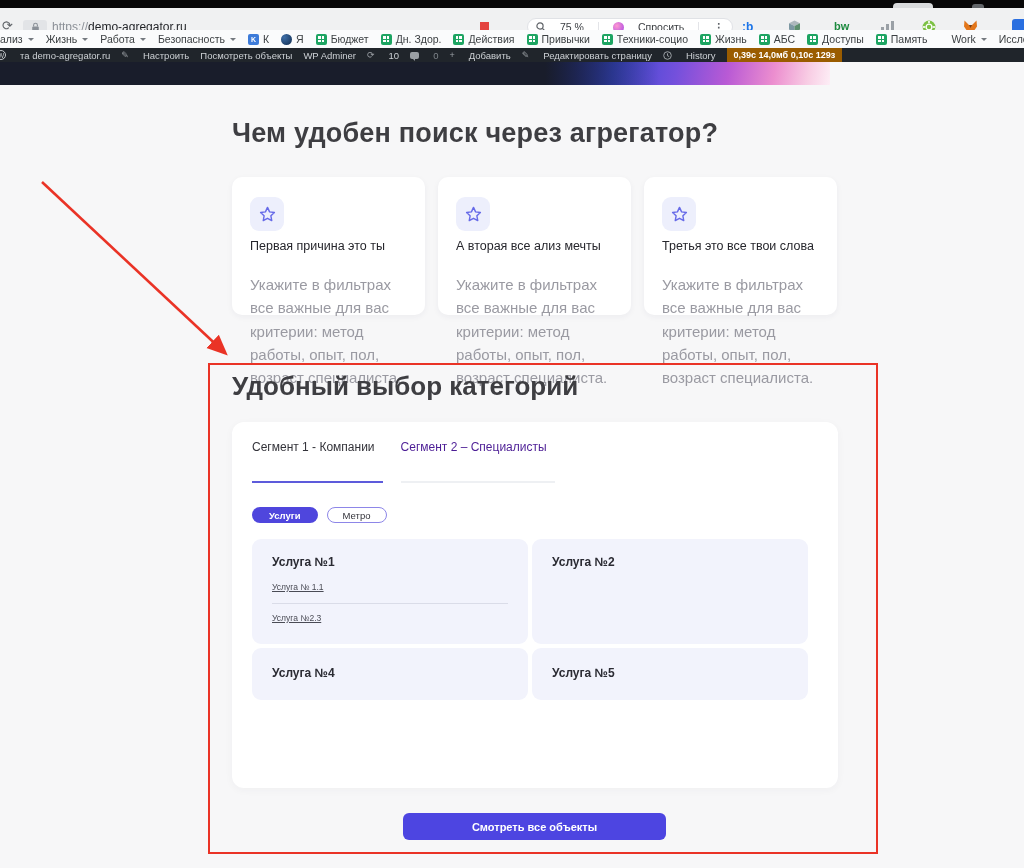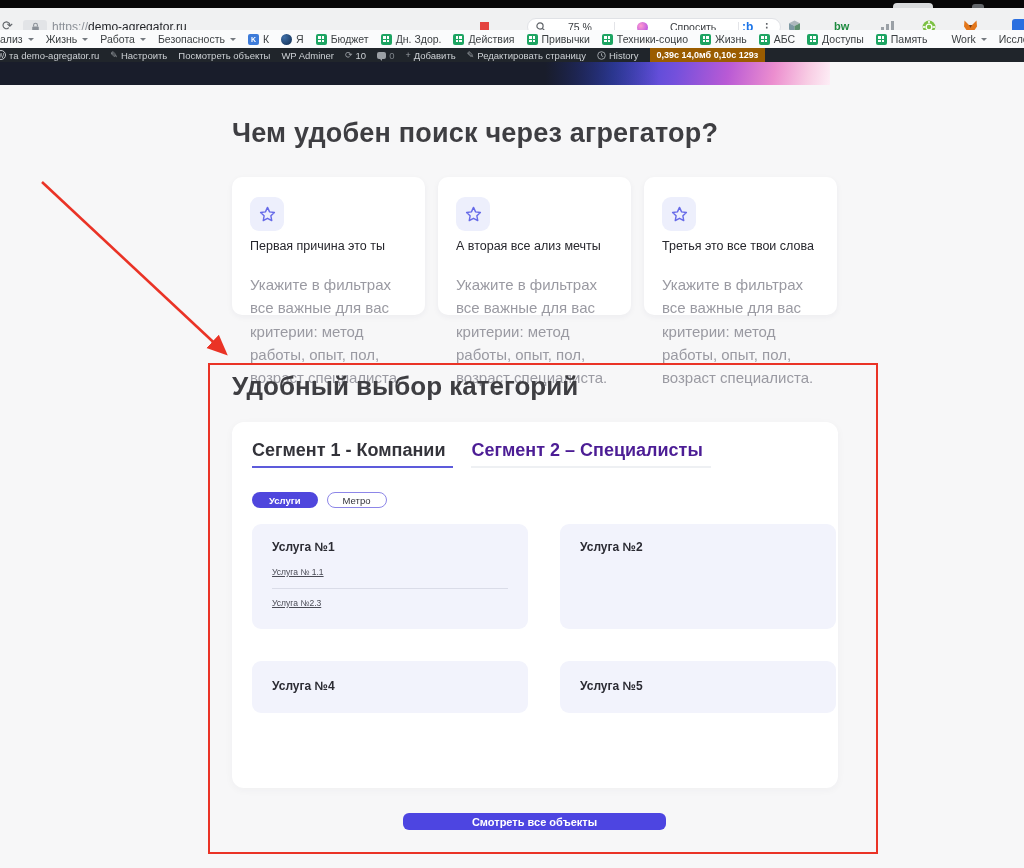--- a/index.html
+++ b/index.html
@@ -10,21 +10,21 @@
   .chrome-top{left:0;top:0;width:1024px;height:8px;background:#070708}
   .tab-sliver{left:893px;top:3px;width:40px;height:5px;background:#d8dadc;border-radius:4px 4px 0 0}
   .tab-nub{left:972px;top:4px;width:12px;height:4px;background:#62666a;border-radius:3px 3px 0 0}
   .addr{left:0;top:8px;width:1024px;height:22px;background:#f0f1f2}
   .reload{left:2px;top:11px;font-size:13px;color:#5f6368;line-height:1}
   .lockchip{left:23px;top:12px;width:24px;height:14px;background:#e2e4e7;border-radius:3px;display:flex;align-items:center;justify-content:center}
   .url{left:52px;top:12px;font-size:12px;white-space:nowrap}
   .url .scheme{color:#8b9097}.url .domain{color:#1f2125}
   .flag{left:480px;top:12px}
   .ctrlpill{left:527px;top:10px;height:18px;background:#fff;border:1px solid #e0e2e6;border-radius:9px;
-            display:flex;align-items:center;padding:0 8px;gap:22px;font-size:10.5px;color:#3a3d41}
+            display:flex;align-items:center;padding:0 8px;gap:14px;font-size:10.5px;color:#3a3d41}
   .vdiv{width:1px;height:11px;background:#e3e4e8}
   .askdot{width:11px;height:11px;border-radius:50%;background:radial-gradient(circle at 35% 35%,#ff9ad0,#c05ce0 70%,#8a4bd8)}
   .kebab{color:#5f6368;font-size:11px;font-weight:bold}
   .ext{top:12px;display:flex;align-items:center;justify-content:center}
   .extb{left:742px;color:#1b74e8;font-weight:bold;font-size:12px}
   .cube{left:788px}
   .extbw{left:834px;color:#1c8a3f;font-weight:bold;font-size:11px}
   .bars{left:880px;width:14px;height:12px;display:flex;align-items:flex-end;gap:2px}
   .bars i{display:block;width:3px;background:#9aa0a6}
   .gear{left:922px}
@@ -40,21 +40,21 @@
   .gsheet:after{content:"";position:absolute;inset:2.5px;
      background:linear-gradient(#1da462,#1da462) center/100% 1px no-repeat,
                 linear-gradient(#1da462,#1da462) center/1px 100% no-repeat,#fff}
   .kfav{width:11px;height:11px;border-radius:2px;background:#3d7bd9;color:#fff;font-size:7px;font-weight:bold;
         display:flex;align-items:center;justify-content:center}
   .yafav{width:11px;height:11px;border-radius:50%;background:radial-gradient(circle at 30% 30%,#3d6ea8,#122c4e)}
   .spacer{width:26px}
   
   .wpbar{left:0;top:48px;width:1024px;height:14px;background:#20252b;display:flex;align-items:center;
          gap:11px;padding-left:0;font-size:9.5px;color:#cdd1d5;white-space:nowrap;overflow:hidden}
-  .wpi{display:flex;align-items:center;gap:3px}
+  .wpi{display:flex;align-items:center;gap:14px}
   .wplogo{width:10px;height:10px;border:1px solid #c3c7cb;border-radius:50%;color:#c3c7cb;font-size:6.5px;
           display:flex;align-items:center;justify-content:center;margin-left:-4px}
   .wpic{color:#9ba0a5;font-size:9px;line-height:1}
   .bubble{width:9px;height:7px;background:#9ba0a5;border-radius:2px;position:relative}
   .bubble:after{content:"";position:absolute;left:1.5px;bottom:-2.5px;border-left:3px solid transparent;border-right:0 solid transparent;border-top:3px solid #9ba0a5}
   .dim{color:#7e848a}
   .qm{height:18px;background:#9a5c00;color:#fff;display:flex;align-items:center;padding:0 7px;font-size:9px;font-weight:bold}
   
   .band{left:0;top:62px;width:830px;height:23px;background:#191d2b;overflow:hidden}
   .heroimg{position:absolute;left:545px;top:0;width:285px;height:23px;
@@ -67,36 +67,36 @@
          padding:20px 18px 14px}
   .bicon{width:34px;height:34px;border-radius:9px;background:#edeffc;display:flex;align-items:center;justify-content:center}
   .btitle{font-size:12.5px;font-weight:normal;color:#26262c;margin-top:8px}
   .btext{font-size:15px;color:#9a9aa2;margin-top:20px;line-height:1.55}
   .arrow{left:30px;top:174px;width:208px;height:192px}
   .redsec{left:208px;top:363px;width:670px;height:491px;border:2px solid #ea3326}
   .h2b{left:232px;top:371px;font-size:26px;font-weight:bold;color:#3e3e42}
   .panel{left:232px;top:422px;width:606px;height:366px;background:#fff;border-radius:12px;
          box-shadow:0 2px 8px rgba(40,40,80,.04);padding:18px 20px 0}
   .tabs{display:flex;gap:18px}
-  .tab{font-size:18px;font-weight:bold;padding:0 8px 5px 0}
+  .tab{font-size:12px;font-weight:normal;padding:0 8px 27px 0}
   .tab.on{color:#33333a;border-bottom:2px solid #5d5bdb}
   .tab.off{color:#4c1d95;border-bottom:2px solid #eef0f3}
   .pills{margin-top:24px;display:flex;gap:9px}
   .pill{height:16px;border-radius:12px;display:flex;align-items:center;font-size:9.5px;font-weight:bold}
   .pill.on{background:#4f46dd;color:#fff;padding:0 17px}
   .pill.off{background:#fff;border:1px solid #8d86e8;color:#33333a;padding:0 15px;font-weight:normal}
-  .sgrid{margin-top:16px;display:grid;grid-template-columns:276px 276px;grid-template-rows:105px 52px 52px;gap:32px}
+  .sgrid{margin-top:16px;display:grid;grid-template-columns:276px 276px;grid-template-rows:105px 52px 52px;gap:4px}
   .scard{background:#f2f3fc;border-radius:9px;padding:16px 20px}
   .scard.small{padding-top:18px}
   .stitle{font-size:12px;font-weight:bold;color:#2b2b33}
   .sub{font-size:8.5px;color:#4a4b55;text-decoration:underline;display:inline-block}
   .sub1{margin-top:13px}
   .sdiv{margin-top:9px;border-top:1px solid #dadce8}
   .sub2{margin-top:9px}
-  .cta{left:403px;top:813px;width:263px;height:17px;background:#4d45e1;border-radius:6px;color:#fff;
+  .cta{left:403px;top:813px;width:263px;height:27px;background:#4d45e1;border-radius:6px;color:#fff;
        font-size:11px;font-weight:bold;display:flex;align-items:center;justify-content:center;cursor:pointer}
 </style>
 </head>
 <body>
 
 <div class="abs chrome-top">
   <div class="abs tab-sliver"></div>
   <div class="abs tab-nub"></div>
 </div>
 

